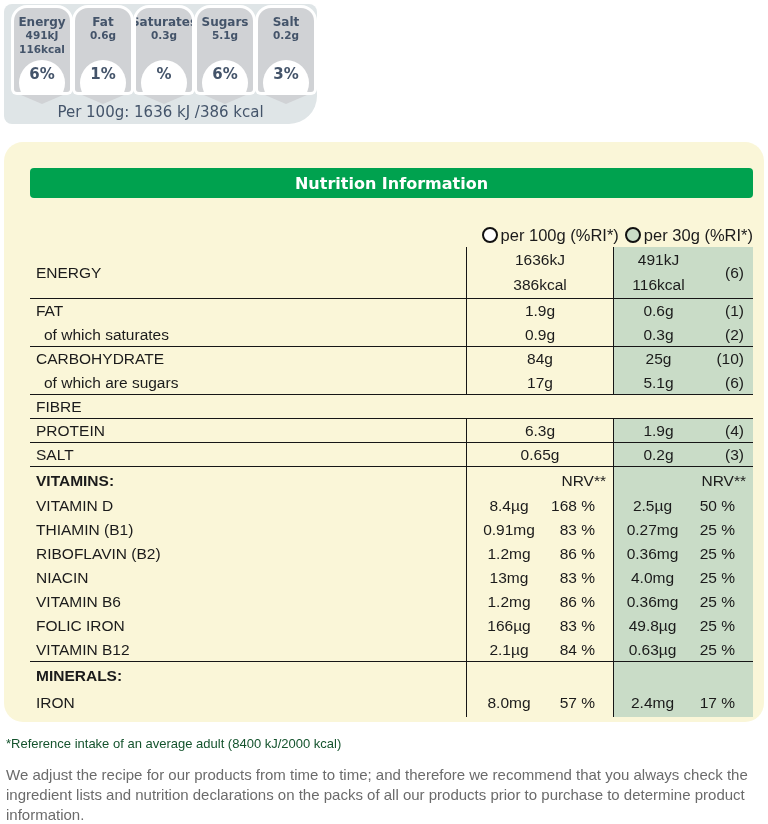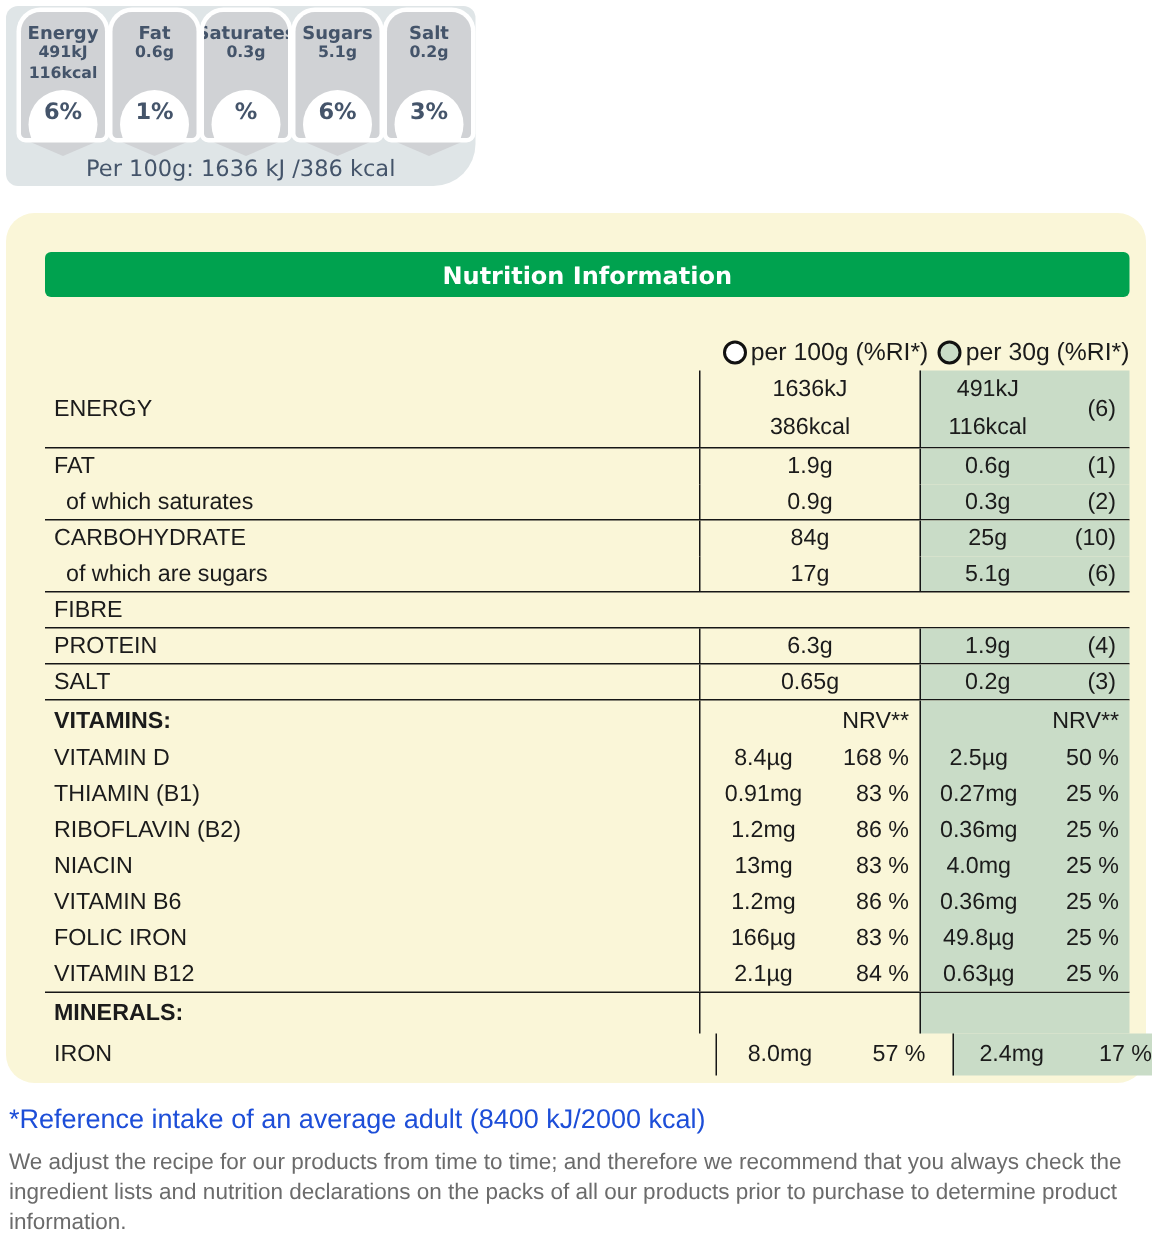--- a/index.html
+++ b/index.html
@@ -46,35 +46,35 @@
   .radio-label{font-size:16.5px;color:var(--ink);white-space:nowrap;}
 
   
   .ntable{margin-left:26px;width:723px;}
   .trow{display:grid;grid-template-columns:436px 147px 140px;}
   .trow.rule{border-bottom:1.5px solid var(--line);}
   .trow.energy{height:52px;}
   .trow.simple{height:24px;}
   .trow.section{height:27px;}
   .trow.nutrient{height:24px;}
-  .trow:last-child{height:28px;gap:11px;}
+  .trow:last-child{height:28px;}
   .cell{display:flex;align-items:center;font-size:15.5px;color:var(--ink);}
   .labcell{padding-left:6px;}
   .lab.indent{padding-left:8px;}
   .lab.bold{font-weight:bold;}
   .c100{border-left:1.5px solid var(--line);}
   .c30{border-left:1.5px solid var(--line);background:var(--sage);}
   .lines{flex:1;text-align:center;line-height:1.55;}
   .amt{flex:1;text-align:center;}
-  .pct{width:62px;text-align:right;padding-right:7px;}
+  .pct{width:62px;text-align:right;padding-right:18px;}
   .ri{width:50px;text-align:right;padding-right:9px;}
   .nrv{margin-left:auto;text-align:right;padding-right:7px;padding-left:39px;}
 
   
-  .foot1{position:absolute;left:6px;top:736px;font-size:18px;color:#1d4ed8;}
+  .foot1{position:absolute;left:6px;top:736px;font-size:13px;color:#14532d;}
   .foot2{position:absolute;left:6px;top:765px;width:742px;font-size:15px;line-height:1.33;color:#6b6b6b;}
 </style>
 </head>
 <body>
 
 <div class="top-panel">
   <div class="badges" id="badges">
       <div class="badge">
         <div class="badge-body">
           <div class="badge-label">Energy</div>

